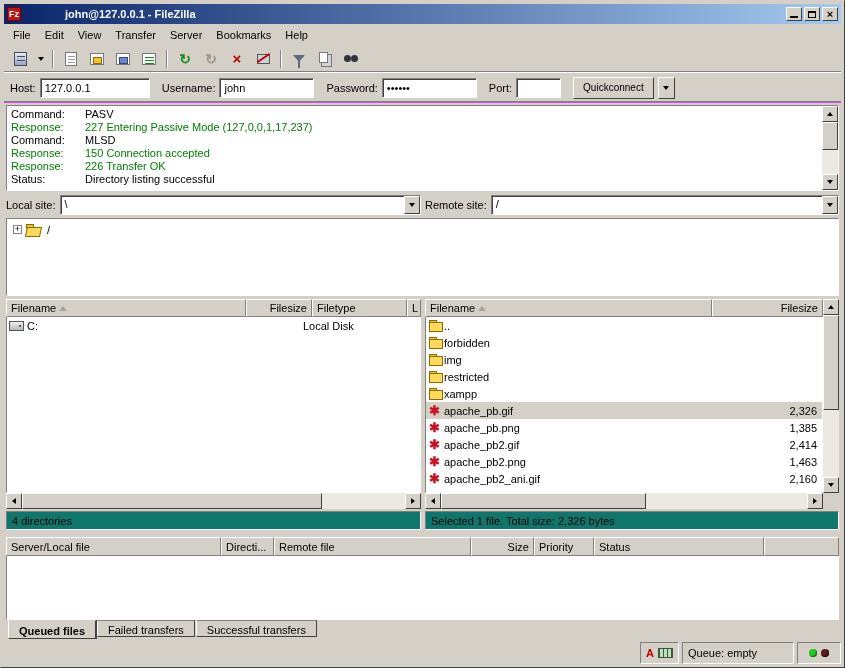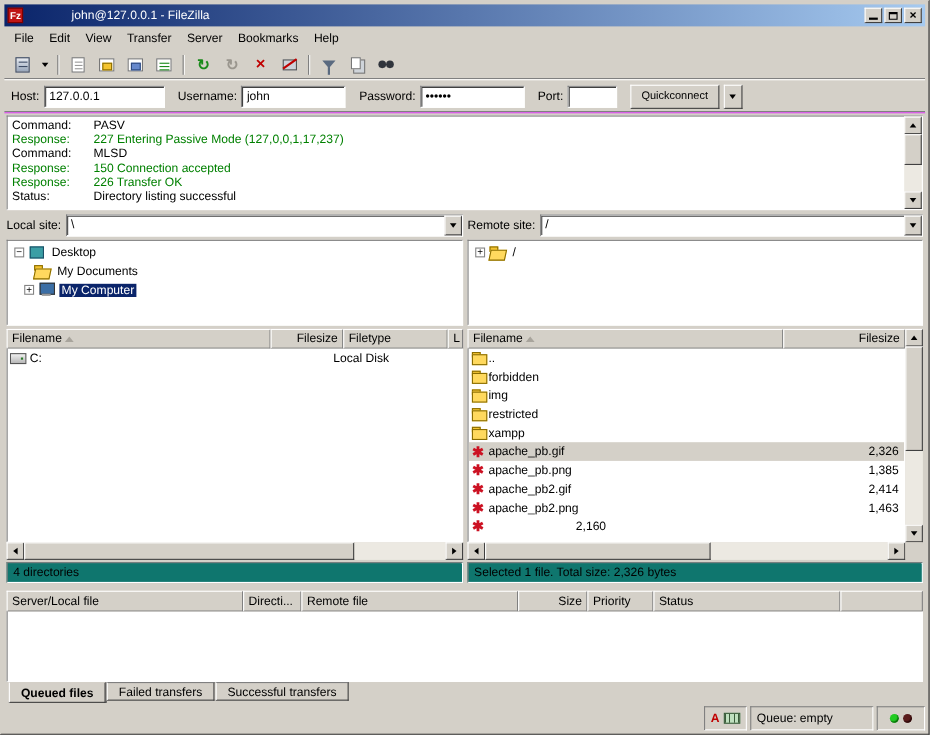--- a/index.html
+++ b/index.html
@@ -11,21 +11,21 @@
     outline:1px solid #000; padding:3px; display:flex; flex-direction:column; }
 
   
   .raised{ border:1px solid; border-color:#fff #404040 #404040 #fff; background:#d4d0c8; }
 
   
   .titlebar{ height:20px; flex:0 0 auto; background:linear-gradient(to right,#0a246a,#a6caf0);
     display:flex; align-items:center; padding:0 3px; gap:4px; }
   .fz-logo{ width:14px; height:14px; background:#bf1515; color:#fff; font-weight:bold; font-size:9px;
     display:flex; align-items:center; justify-content:center; border:1px solid #7c0000; }
-  .title-text{ flex:1; color:#fff; font-weight:normal; font-size:11px; white-space:nowrap; overflow:hidden;padding-left:40px; }
+  .title-text{ flex:1; color:#fff; font-weight:bold; font-size:11px; white-space:nowrap; overflow:hidden;padding-left:40px; }
   .win-btns{ display:flex; gap:2px; }
   .win-btn{ width:16px; height:14px; display:flex; align-items:center; justify-content:center;
     font-size:9px; font-weight:bold; line-height:1; }
   .glyph-min{ width:8px; border-bottom:2px solid #000; height:8px; }
   .glyph-max{ width:8px; height:7px; border:1px solid #000; border-top:2px solid #000; }
   .glyph-close{ font-size:11px; }
 
   
   .menubar{ height:21px; flex:0 0 auto; display:flex; align-items:center; padding-left:2px; }
   .menu-item{ padding:2px 7px; }
@@ -339,38 +339,20 @@
       <span class="combo">
         <span class="combo-text">/</span>
         <span class="combo-btn">
             <span class="caret-down"></span>
           </span>
       </span>
     </div>
   </div>
 
   <div class="trees-row">
-    <div class="tree-pane left">
-      <div class="trow">
-        <span class="expander minus"></span>
-        <span class="ticon desktop"></span>
-        <span class="tlabel">Desktop</span>
-      </div>
-      <div class="trow">
-        <span class="indent"></span>
-        <span class="ticon folder-open"></span>
-        <span class="tlabel">My Documents</span>
-      </div>
-      <div class="trow">
-        <span class="indent" style="width:5px"></span>
-        <span class="expander plus"></span>
-        <span class="ticon computer"></span>
-        <span class="tlabel sel">My Computer</span>
-      </div>
-    </div>
     <div class="tree-pane right">
       <div class="trow">
         <span class="expander plus"></span>
         <span class="ticon folder-open"></span>
         <span class="tlabel">/</span>
       </div>
     </div>
   </div>
 
   <div class="lists-row">
@@ -467,20 +449,21 @@
                 <span class="fname">apache_pb2.gif</span>
                 <span class="fsize">2,414</span>
               </div>
             <div class="lrow">
                 <span class="ficon broken"></span>
                 <span class="fname">apache_pb2.png</span>
                 <span class="fsize">1,463</span>
               </div>
             <div class="lrow">
                 <span class="ficon broken"></span>
+                <span class="fname">apache_pb2_ani.gif</span>
                 <span class="fsize">2,160</span>
               </div>
           </div>
         </div>
         <div class="vscroll">
           <span class="sbtn">
               <span class="ar-up"></span>
             </span>
           <span class="track">
               <span class="thumb-v" style="top:0;height:95px"></span>

